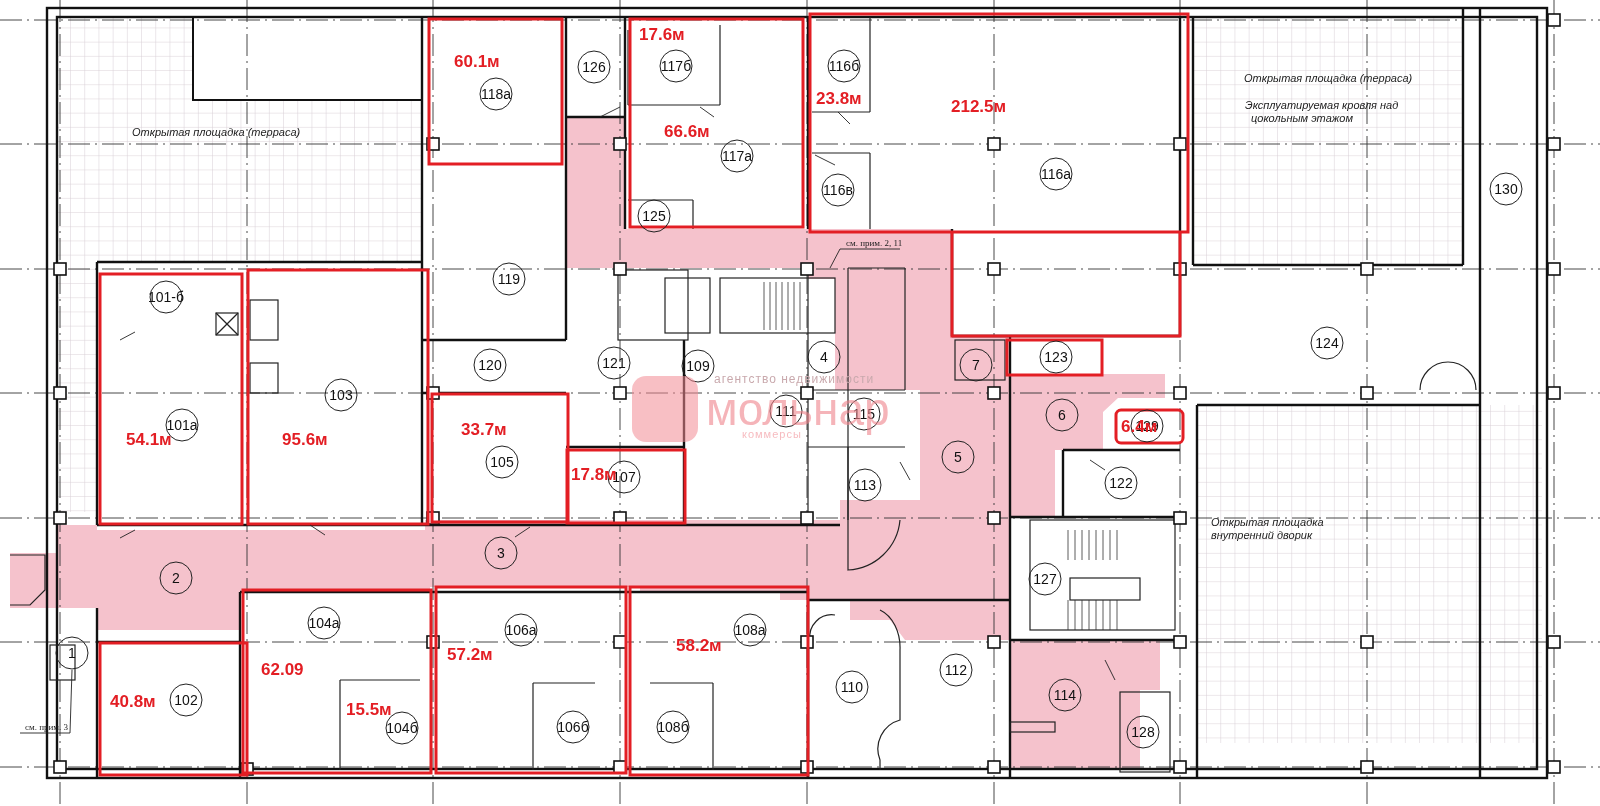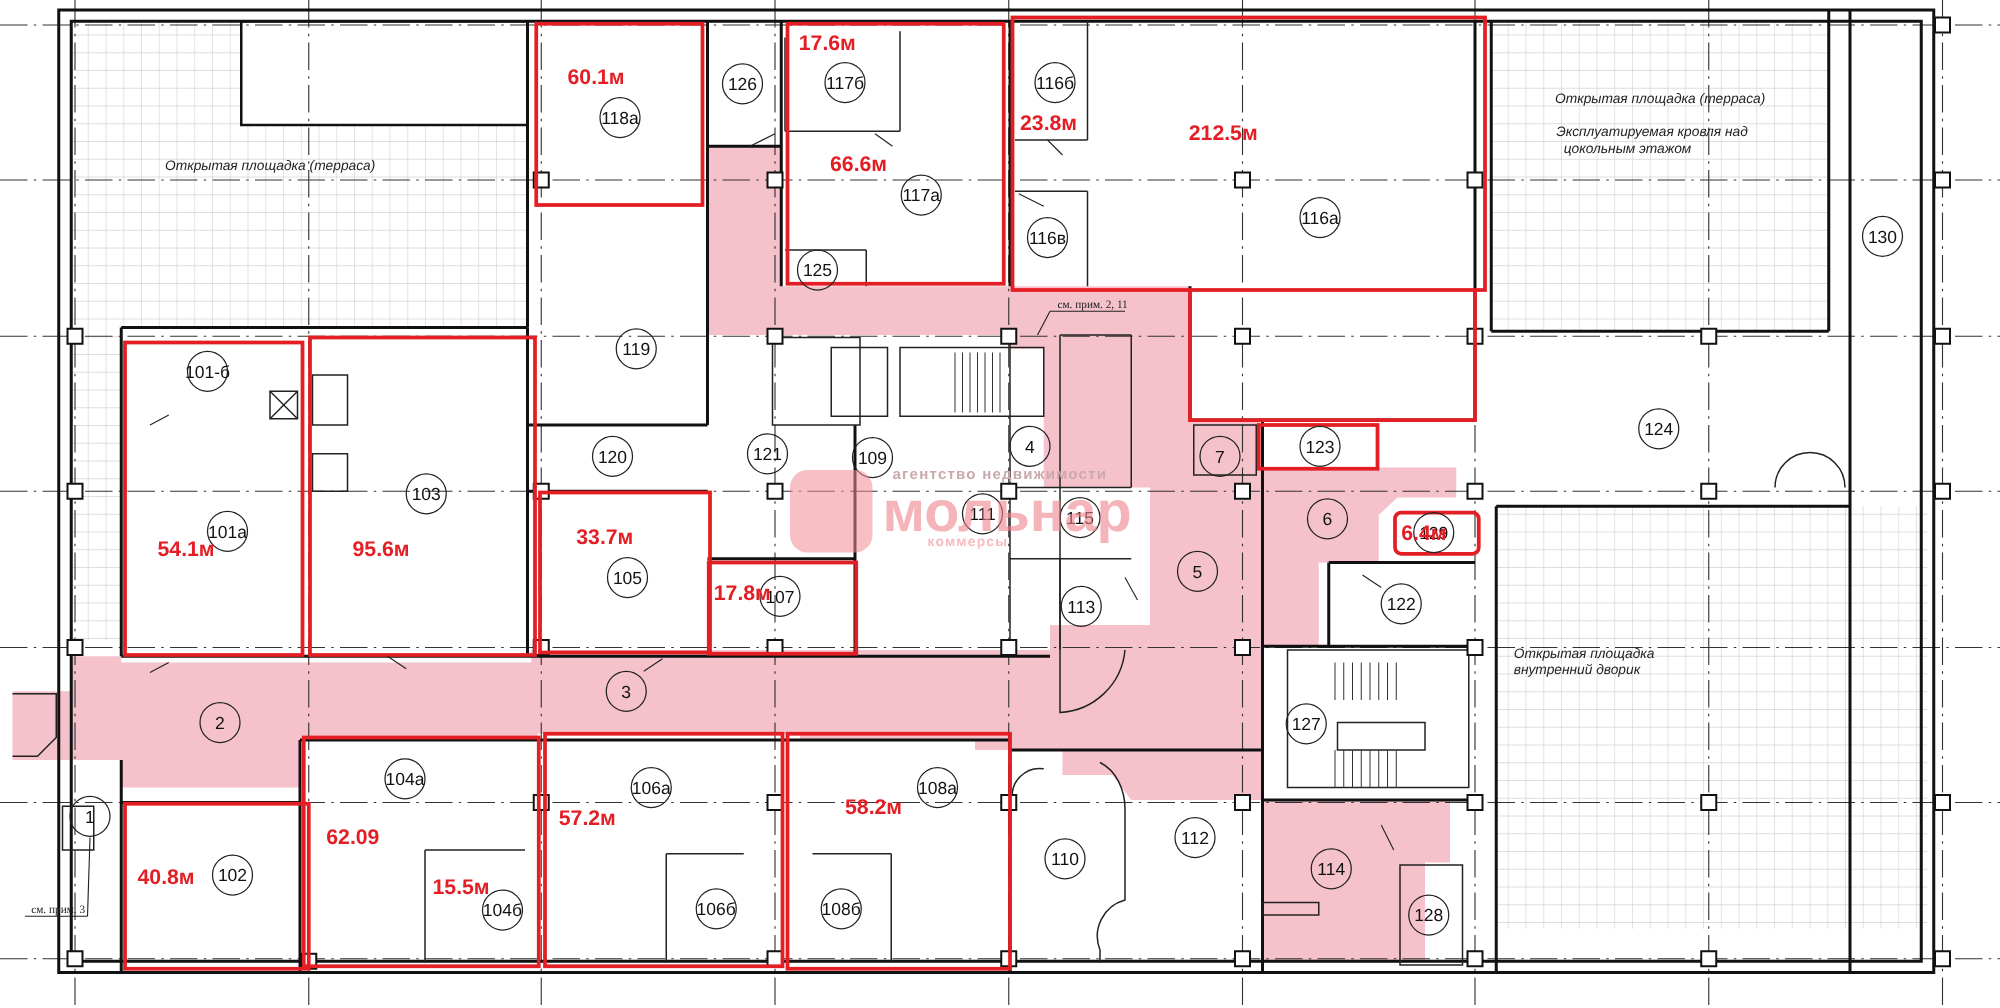--- a/index.html
+++ b/index.html
@@ -12,21 +12,21 @@
   .corridor{fill:#f5c2cc;}
   .lease{fill:none;stroke:#e31e24;stroke-width:3;}
   .col{fill:#fff;stroke:#111;stroke-width:1.6;}
   .room-circle{fill:#fff;fill-opacity:0;stroke:#222;stroke-width:1;}
   .room-num{font-family:"Liberation Sans",sans-serif;font-size:14px;fill:#111;text-anchor:middle;dominant-baseline:central;}
   .area-label{font-family:"Liberation Sans",sans-serif;font-weight:bold;font-size:17px;fill:#e31e24;}
   .note{font-family:"Liberation Sans",sans-serif;font-style:italic;font-size:11px;fill:#222;}
   .small-note{font-family:"Liberation Serif",serif;font-size:9px;fill:#222;}
   .door{stroke:#222;stroke-width:0.9;fill:none;}
   .stair{stroke:#333;stroke-width:0.8;}
-  .watermark{position:absolute;left:632px;top:368px;width:300px;height:80px;pointer-events:none;font-weight:bold;}
+  .watermark{position:absolute;left:632px;top:368px;width:300px;height:80px;pointer-events:none;}
   .wm-box{position:absolute;left:0;top:8px;width:66px;height:66px;border-radius:14px;background:#f28b93;opacity:.55;}
   .wm-top{position:absolute;left:82px;top:4px;font-size:12px;color:#c9a9ad;letter-spacing:1px;white-space:nowrap;}
   .wm-main{position:absolute;left:74px;top:14px;font-size:46px;color:#f0838b;opacity:.6;white-space:nowrap;font-family:"Liberation Sans",sans-serif;}
   .wm-sub{position:absolute;left:110px;top:60px;font-size:11px;color:#f0838b;opacity:.55;letter-spacing:1px;white-space:nowrap;}
 </style>
 </head>
 <body>
 
 <svg id="plan" viewBox="0 0 1600 806" xmlns="http://www.w3.org/2000/svg">
   <defs>

